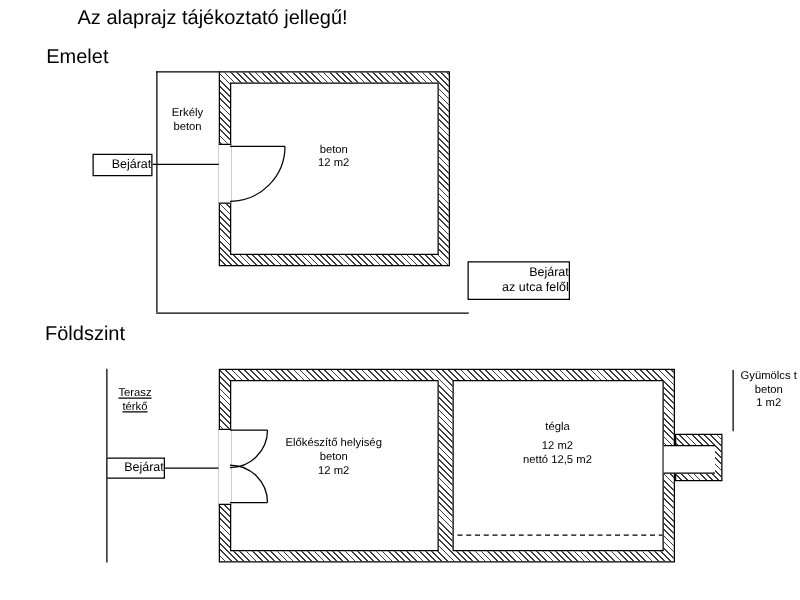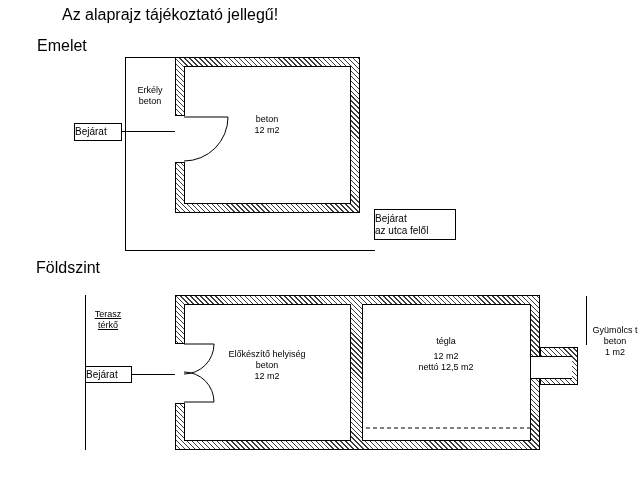--- a/index.html
+++ b/index.html
@@ -14,21 +14,21 @@
     border:1px solid #000;
   }
   .roomfill { position:absolute; background:#fff; border:1px solid #000; }
   .opening {
     position:absolute; background:#fff;
     border-top:1px solid #000; border-bottom:1px solid #000;
   }
   .line { position:absolute; background:#000; }
   .lbox {
     position:absolute; border:1px solid #000; background:#fff;
-    display:flex; flex-direction:column; align-items:flex-start; justify-content:center;
+    display:flex; flex-direction:column; align-items:flex-end; justify-content:center;
     font-size:10px; line-height:12px; text-align:center;
   }
   .txt { position:absolute; white-space:nowrap; }
   .t11 { font-size:16px; }
   .roomlabel { position:absolute; text-align:center; font-size:9px; line-height:11px; }
   .mt4 { margin-top:4px; }
   svg.overlay { position:absolute; left:0; top:0; pointer-events:none; }
 </style>
 </head>
 <body>
@@ -92,21 +92,21 @@
   <div>12 m2</div>
 </div>
 
 <div class="roomlabel" style="left:376px; top:336px; width:140px;">
   <div>tégla</div>
   <div class="mt4">12 m2</div>
   <div>nettó 12,5 m2</div>
 </div>
 
 <div class="line" style="left:586px; top:296px; width:1px; height:49px;"></div>
-<div class="roomlabel" style="left:589px; top:295px; width:52px;margin-top:30px;">
+<div class="roomlabel" style="left:589px; top:295px; width:52px;">
   <div>Gyümölcs t</div>
   <div>beton</div>
   <div>1 m2</div>
 </div>
 
 <svg class="overlay" width="640" height="480" viewBox="0 0 640 480">
 
   <path d="M184 117 H228" stroke="#000" stroke-width="1" fill="none"></path>
   <path d="M228 117 A44 44 0 0 1 184 161" stroke="#000" stroke-width="1" fill="none"></path>
 

